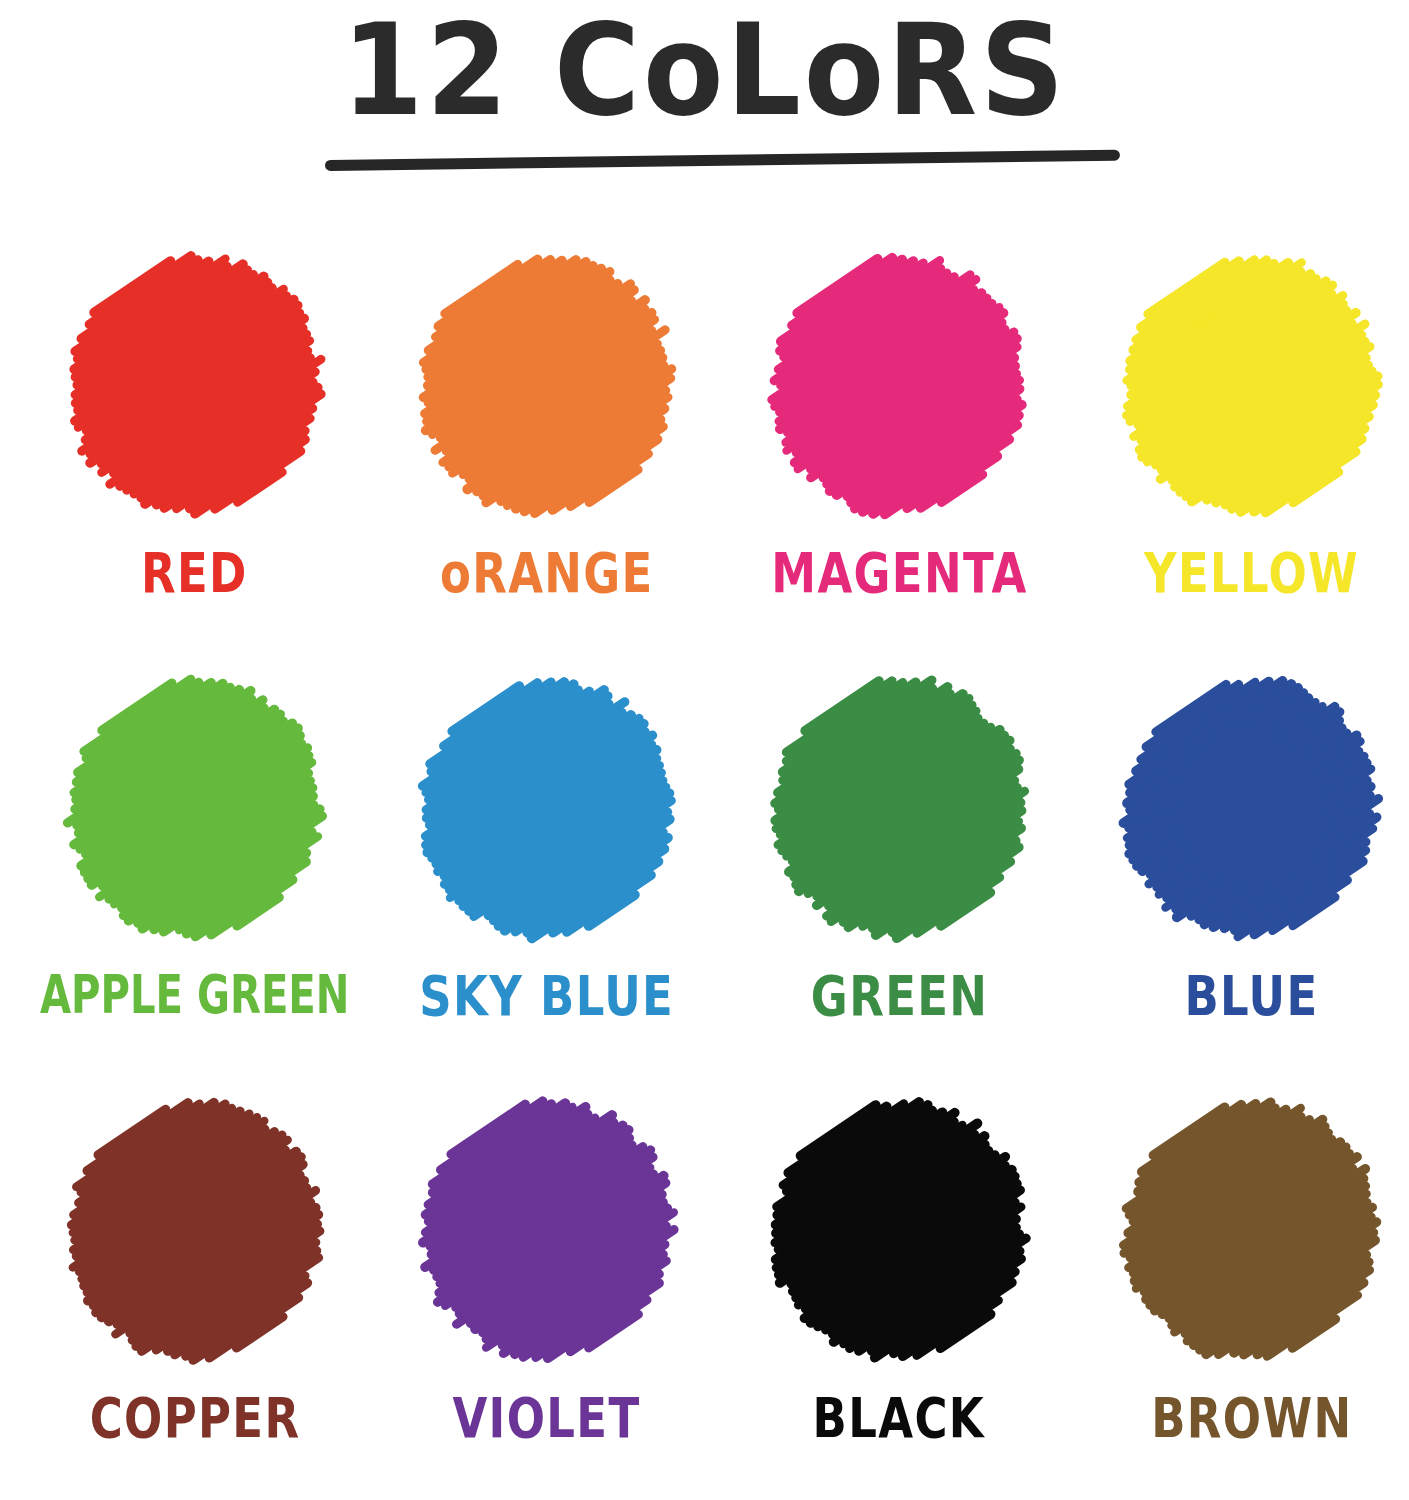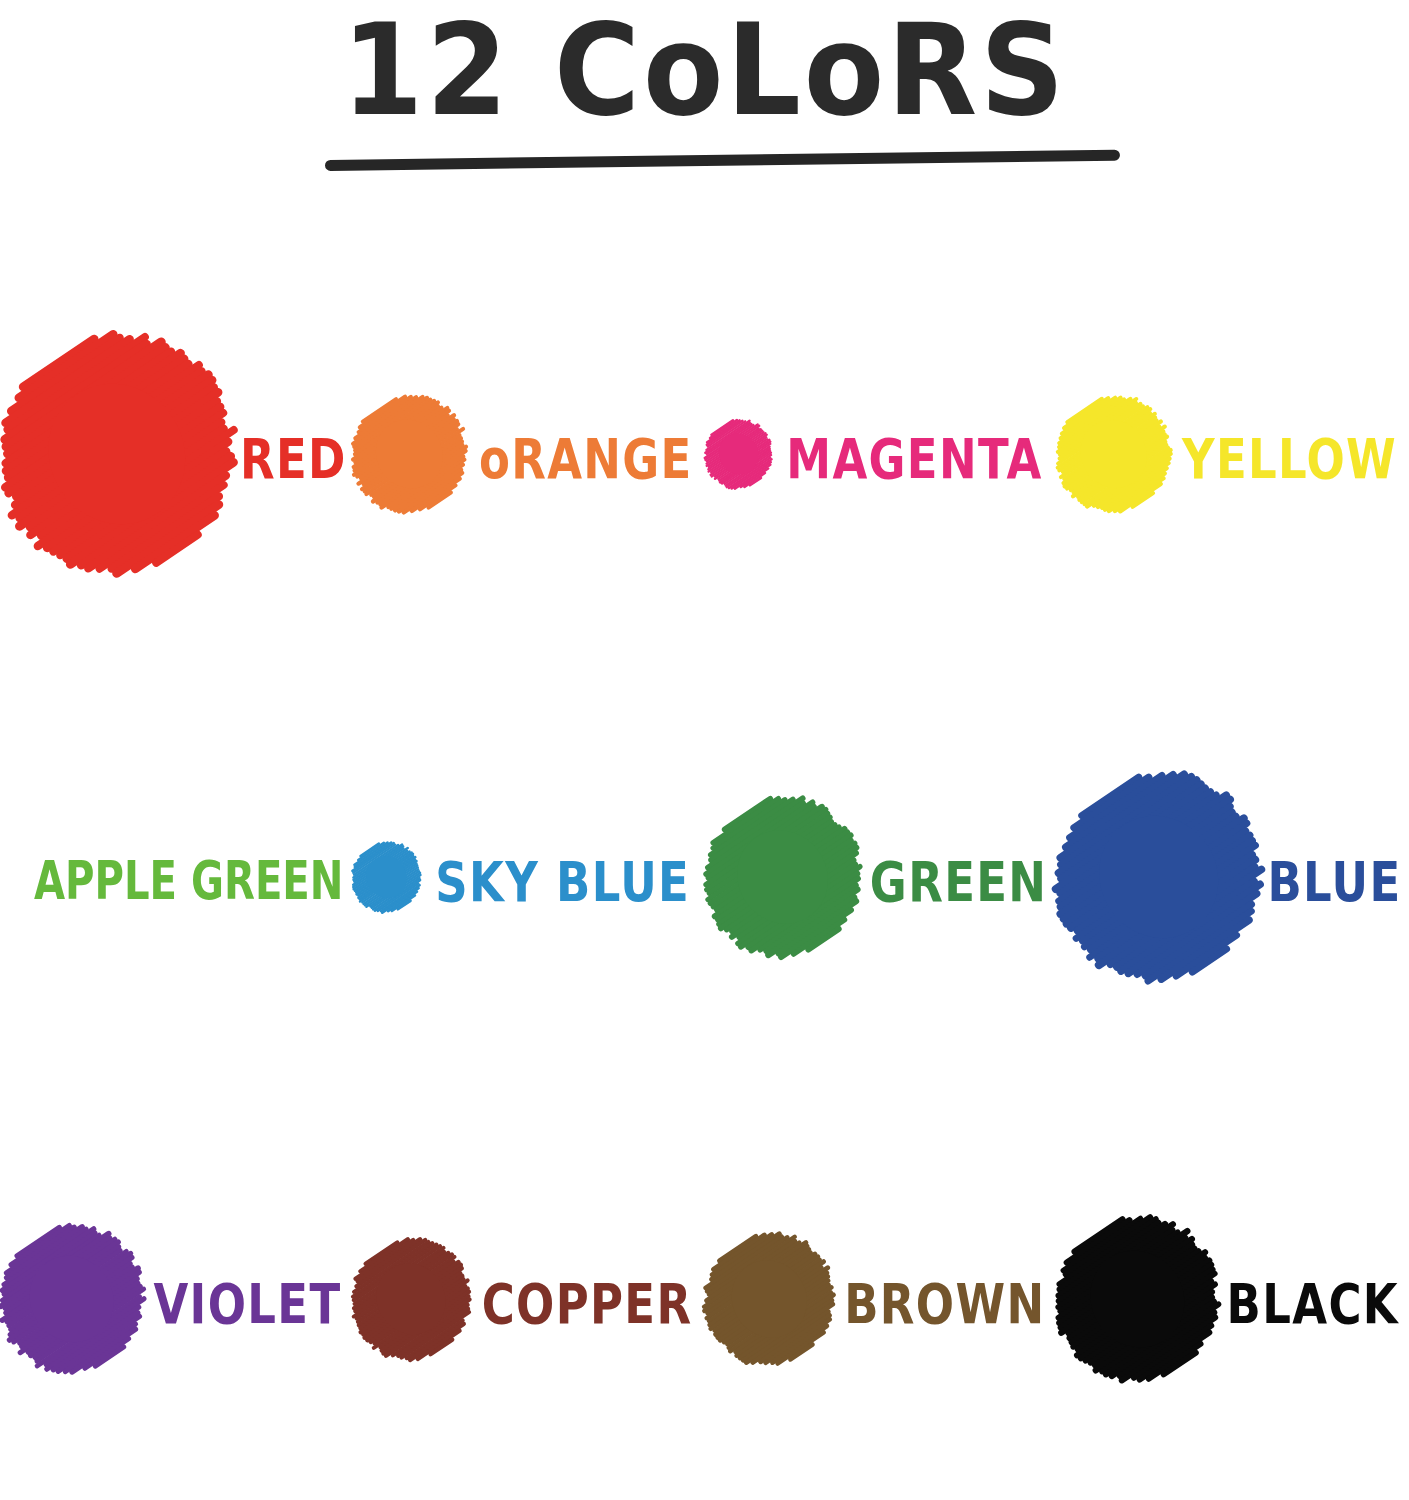--- a/index.html
+++ b/index.html
@@ -58,22 +58,24 @@
     left: 0;
     width: 1409px;
     height: 1268px;
     display: grid;
     grid-template-columns: repeat(4, 352.25px);
     grid-template-rows: repeat(3, 422.6px);
   }
   .swatch-cell {
     position: relative;
     display: flex;
+    flex-direction: column;
     align-items: center;
     justify-content: flex-start;
+    padding-left: 37px;
   }
   .swatch-blob-wrap {
     width: 252px;
     height: 262px;
     margin-top: 22px;
     position: relative;
   }
   .swatch-blob-wrap svg {
     display: block;
     width: 100%;
@@ -456,20 +458,64 @@
             <ellipse cx="126" cy="131" rx="72.00" ry="77.50" fill="#2a4e9b" transform="rotate(-34 126 131)"></ellipse>
           </g>
         </svg>
       </div>
       <div class="swatch-label" style="color: rgb(42, 78, 155);">BLUE</div>
     </div>
     <div class="swatch-cell">
       <div class="swatch-blob-wrap">
         <svg viewBox="0 0 252 262">
           <g>
+            <line x1="29.14" y1="55.81" x2="96.64" y2="10.28" stroke="#7e3228" stroke-width="9.27" stroke-linecap="round"></line>
+            <line x1="18.27" y1="71.83" x2="119.02" y2="3.87" stroke="#7e3228" stroke-width="9.55" stroke-linecap="round"></line>
+            <line x1="7.36" y1="87.87" x2="130.48" y2="4.82" stroke="#7e3228" stroke-width="8.58" stroke-linecap="round"></line>
+            <line x1="12.41" y1="93.15" x2="144.96" y2="3.74" stroke="#7e3228" stroke-width="9.72" stroke-linecap="round"></line>
+            <line x1="9.43" y1="103.84" x2="156.24" y2="4.82" stroke="#7e3228" stroke-width="8.73" stroke-linecap="round"></line>
+            <line x1="4.45" y1="115.89" x2="162.79" y2="9.08" stroke="#7e3228" stroke-width="8.61" stroke-linecap="round"></line>
+            <line x1="2.37" y1="125.97" x2="171.16" y2="12.12" stroke="#7e3228" stroke-width="9.04" stroke-linecap="round"></line>
+            <line x1="3.82" y1="133.68" x2="180.24" y2="14.69" stroke="#7e3228" stroke-width="8.49" stroke-linecap="round"></line>
+            <line x1="5.54" y1="141.21" x2="187.84" y2="18.24" stroke="#7e3228" stroke-width="8.47" stroke-linecap="round"></line>
+            <line x1="4.22" y1="150.78" x2="195.21" y2="21.95" stroke="#7e3228" stroke-width="8.48" stroke-linecap="round"></line>
+            <line x1="7.76" y1="157.08" x2="195.54" y2="30.42" stroke="#7e3228" stroke-width="9.94" stroke-linecap="round"></line>
+            <line x1="3.81" y1="168.43" x2="205.60" y2="32.32" stroke="#7e3228" stroke-width="8.43" stroke-linecap="round"></line>
+            <line x1="10.40" y1="172.67" x2="213.06" y2="35.97" stroke="#7e3228" stroke-width="8.92" stroke-linecap="round"></line>
+            <line x1="12.63" y1="179.84" x2="218.64" y2="40.89" stroke="#7e3228" stroke-width="8.42" stroke-linecap="round"></line>
+            <line x1="14.92" y1="186.99" x2="216.23" y2="51.20" stroke="#7e3228" stroke-width="9.37" stroke-linecap="round"></line>
+            <line x1="18.54" y1="193.23" x2="227.05" y2="52.59" stroke="#7e3228" stroke-width="9.75" stroke-linecap="round"></line>
+            <line x1="18.82" y1="201.73" x2="231.96" y2="57.96" stroke="#7e3228" stroke-width="9.56" stroke-linecap="round"></line>
+            <line x1="24.63" y1="206.49" x2="233.77" y2="65.42" stroke="#7e3228" stroke-width="9.72" stroke-linecap="round"></line>
+            <line x1="26.84" y1="213.69" x2="230.99" y2="75.99" stroke="#7e3228" stroke-width="9.27" stroke-linecap="round"></line>
+            <line x1="32.72" y1="218.41" x2="235.13" y2="81.88" stroke="#7e3228" stroke-width="9.89" stroke-linecap="round"></line>
+            <line x1="39.83" y1="222.29" x2="237.31" y2="89.09" stroke="#7e3228" stroke-width="9.88" stroke-linecap="round"></line>
+            <line x1="48.11" y1="225.40" x2="246.61" y2="91.50" stroke="#7e3228" stroke-width="9.00" stroke-linecap="round"></line>
+            <line x1="46.46" y1="235.19" x2="241.95" y2="103.33" stroke="#7e3228" stroke-width="8.59" stroke-linecap="round"></line>
+            <line x1="61.02" y1="234.06" x2="246.82" y2="108.73" stroke="#7e3228" stroke-width="9.42" stroke-linecap="round"></line>
+            <line x1="63.41" y1="241.13" x2="249.49" y2="115.61" stroke="#7e3228" stroke-width="9.40" stroke-linecap="round"></line>
+            <line x1="67.01" y1="247.39" x2="248.43" y2="125.01" stroke="#7e3228" stroke-width="9.11" stroke-linecap="round"></line>
+            <line x1="72.58" y1="252.31" x2="250.82" y2="132.09" stroke="#7e3228" stroke-width="9.12" stroke-linecap="round"></line>
+            <line x1="87.09" y1="251.21" x2="247.01" y2="143.34" stroke="#7e3228" stroke-width="8.58" stroke-linecap="round"></line>
+            <line x1="99.01" y1="251.85" x2="247.25" y2="151.86" stroke="#7e3228" stroke-width="9.99" stroke-linecap="round"></line>
+            <line x1="105.59" y1="256.10" x2="249.91" y2="158.76" stroke="#7e3228" stroke-width="8.51" stroke-linecap="round"></line>
+            <line x1="116.63" y1="257.34" x2="236.18" y2="176.70" stroke="#7e3228" stroke-width="8.74" stroke-linecap="round"></line>
+            <line x1="124.12" y1="260.97" x2="238.37" y2="183.91" stroke="#7e3228" stroke-width="9.58" stroke-linecap="round"></line>
+            <line x1="140.27" y1="258.76" x2="229.42" y2="198.63" stroke="#7e3228" stroke-width="9.50" stroke-linecap="round"></line>
+            <line x1="167.50" y1="249.08" x2="214.00" y2="217.72" stroke="#7e3228" stroke-width="9.05" stroke-linecap="round"></line>
+            <ellipse cx="126" cy="131" rx="72.00" ry="77.50" fill="#7e3228" transform="rotate(-34 126 131)"></ellipse>
+          </g>
+        </svg>
+      </div>
+      <div class="swatch-label" style="color: rgb(126, 50, 40);">COPPER</div>
+    </div>
+    <div class="swatch-cell">
+      <div class="swatch-blob-wrap">
+        <svg viewBox="0 0 252 262">
+          <g>
             <line x1="29.89" y1="55.30" x2="104.37" y2="5.06" stroke="#6a3596" stroke-width="8.95" stroke-linecap="round"></line>
             <line x1="19.69" y1="70.86" x2="121.75" y2="2.02" stroke="#6a3596" stroke-width="9.35" stroke-linecap="round"></line>
             <line x1="11.48" y1="85.09" x2="130.32" y2="4.93" stroke="#6a3596" stroke-width="9.36" stroke-linecap="round"></line>
             <line x1="11.70" y1="93.63" x2="144.39" y2="4.13" stroke="#6a3596" stroke-width="9.67" stroke-linecap="round"></line>
             <line x1="6.89" y1="105.56" x2="151.46" y2="8.04" stroke="#6a3596" stroke-width="8.53" stroke-linecap="round"></line>
             <line x1="4.53" y1="115.83" x2="164.64" y2="7.83" stroke="#6a3596" stroke-width="9.62" stroke-linecap="round"></line>
             <line x1="7.63" y1="122.42" x2="166.67" y2="15.15" stroke="#6a3596" stroke-width="9.49" stroke-linecap="round"></line>
             <line x1="4.27" y1="133.38" x2="174.06" y2="18.85" stroke="#6a3596" stroke-width="8.70" stroke-linecap="round"></line>
             <line x1="2.01" y1="143.59" x2="191.05" y2="16.08" stroke="#6a3596" stroke-width="9.96" stroke-linecap="round"></line>
             <line x1="9.27" y1="147.38" x2="192.78" y2="23.60" stroke="#6a3596" stroke-width="9.28" stroke-linecap="round"></line>
@@ -500,59 +546,59 @@
             <ellipse cx="126" cy="131" rx="72.00" ry="77.50" fill="#6a3596" transform="rotate(-34 126 131)"></ellipse>
           </g>
         </svg>
       </div>
       <div class="swatch-label" style="color: rgb(106, 53, 150);">VIOLET</div>
     </div>
     <div class="swatch-cell">
       <div class="swatch-blob-wrap">
         <svg viewBox="0 0 252 262">
           <g>
-            <line x1="29.14" y1="55.81" x2="96.64" y2="10.28" stroke="#7e3228" stroke-width="9.27" stroke-linecap="round"></line>
-            <line x1="18.27" y1="71.83" x2="119.02" y2="3.87" stroke="#7e3228" stroke-width="9.55" stroke-linecap="round"></line>
-            <line x1="7.36" y1="87.87" x2="130.48" y2="4.82" stroke="#7e3228" stroke-width="8.58" stroke-linecap="round"></line>
-            <line x1="12.41" y1="93.15" x2="144.96" y2="3.74" stroke="#7e3228" stroke-width="9.72" stroke-linecap="round"></line>
-            <line x1="9.43" y1="103.84" x2="156.24" y2="4.82" stroke="#7e3228" stroke-width="8.73" stroke-linecap="round"></line>
-            <line x1="4.45" y1="115.89" x2="162.79" y2="9.08" stroke="#7e3228" stroke-width="8.61" stroke-linecap="round"></line>
-            <line x1="2.37" y1="125.97" x2="171.16" y2="12.12" stroke="#7e3228" stroke-width="9.04" stroke-linecap="round"></line>
-            <line x1="3.82" y1="133.68" x2="180.24" y2="14.69" stroke="#7e3228" stroke-width="8.49" stroke-linecap="round"></line>
-            <line x1="5.54" y1="141.21" x2="187.84" y2="18.24" stroke="#7e3228" stroke-width="8.47" stroke-linecap="round"></line>
-            <line x1="4.22" y1="150.78" x2="195.21" y2="21.95" stroke="#7e3228" stroke-width="8.48" stroke-linecap="round"></line>
-            <line x1="7.76" y1="157.08" x2="195.54" y2="30.42" stroke="#7e3228" stroke-width="9.94" stroke-linecap="round"></line>
-            <line x1="3.81" y1="168.43" x2="205.60" y2="32.32" stroke="#7e3228" stroke-width="8.43" stroke-linecap="round"></line>
-            <line x1="10.40" y1="172.67" x2="213.06" y2="35.97" stroke="#7e3228" stroke-width="8.92" stroke-linecap="round"></line>
-            <line x1="12.63" y1="179.84" x2="218.64" y2="40.89" stroke="#7e3228" stroke-width="8.42" stroke-linecap="round"></line>
-            <line x1="14.92" y1="186.99" x2="216.23" y2="51.20" stroke="#7e3228" stroke-width="9.37" stroke-linecap="round"></line>
-            <line x1="18.54" y1="193.23" x2="227.05" y2="52.59" stroke="#7e3228" stroke-width="9.75" stroke-linecap="round"></line>
-            <line x1="18.82" y1="201.73" x2="231.96" y2="57.96" stroke="#7e3228" stroke-width="9.56" stroke-linecap="round"></line>
-            <line x1="24.63" y1="206.49" x2="233.77" y2="65.42" stroke="#7e3228" stroke-width="9.72" stroke-linecap="round"></line>
-            <line x1="26.84" y1="213.69" x2="230.99" y2="75.99" stroke="#7e3228" stroke-width="9.27" stroke-linecap="round"></line>
-            <line x1="32.72" y1="218.41" x2="235.13" y2="81.88" stroke="#7e3228" stroke-width="9.89" stroke-linecap="round"></line>
-            <line x1="39.83" y1="222.29" x2="237.31" y2="89.09" stroke="#7e3228" stroke-width="9.88" stroke-linecap="round"></line>
-            <line x1="48.11" y1="225.40" x2="246.61" y2="91.50" stroke="#7e3228" stroke-width="9.00" stroke-linecap="round"></line>
-            <line x1="46.46" y1="235.19" x2="241.95" y2="103.33" stroke="#7e3228" stroke-width="8.59" stroke-linecap="round"></line>
-            <line x1="61.02" y1="234.06" x2="246.82" y2="108.73" stroke="#7e3228" stroke-width="9.42" stroke-linecap="round"></line>
-            <line x1="63.41" y1="241.13" x2="249.49" y2="115.61" stroke="#7e3228" stroke-width="9.40" stroke-linecap="round"></line>
-            <line x1="67.01" y1="247.39" x2="248.43" y2="125.01" stroke="#7e3228" stroke-width="9.11" stroke-linecap="round"></line>
-            <line x1="72.58" y1="252.31" x2="250.82" y2="132.09" stroke="#7e3228" stroke-width="9.12" stroke-linecap="round"></line>
-            <line x1="87.09" y1="251.21" x2="247.01" y2="143.34" stroke="#7e3228" stroke-width="8.58" stroke-linecap="round"></line>
-            <line x1="99.01" y1="251.85" x2="247.25" y2="151.86" stroke="#7e3228" stroke-width="9.99" stroke-linecap="round"></line>
-            <line x1="105.59" y1="256.10" x2="249.91" y2="158.76" stroke="#7e3228" stroke-width="8.51" stroke-linecap="round"></line>
-            <line x1="116.63" y1="257.34" x2="236.18" y2="176.70" stroke="#7e3228" stroke-width="8.74" stroke-linecap="round"></line>
-            <line x1="124.12" y1="260.97" x2="238.37" y2="183.91" stroke="#7e3228" stroke-width="9.58" stroke-linecap="round"></line>
-            <line x1="140.27" y1="258.76" x2="229.42" y2="198.63" stroke="#7e3228" stroke-width="9.50" stroke-linecap="round"></line>
-            <line x1="167.50" y1="249.08" x2="214.00" y2="217.72" stroke="#7e3228" stroke-width="9.05" stroke-linecap="round"></line>
-            <ellipse cx="126" cy="131" rx="72.00" ry="77.50" fill="#7e3228" transform="rotate(-34 126 131)"></ellipse>
-          </g>
-        </svg>
-      </div>
-      <div class="swatch-label" style="color: rgb(126, 50, 40);">COPPER</div>
+            <line x1="27.66" y1="56.81" x2="102.75" y2="6.16" stroke="#0a0a0a" stroke-width="9.93" stroke-linecap="round"></line>
+            <line x1="15.41" y1="73.76" x2="113.55" y2="7.56" stroke="#0a0a0a" stroke-width="9.94" stroke-linecap="round"></line>
+            <line x1="9.90" y1="86.16" x2="130.81" y2="4.60" stroke="#0a0a0a" stroke-width="8.63" stroke-linecap="round"></line>
+            <line x1="13.82" y1="92.20" x2="146.11" y2="2.96" stroke="#0a0a0a" stroke-width="9.80" stroke-linecap="round"></line>
+            <line x1="3.74" y1="107.68" x2="155.03" y2="5.64" stroke="#0a0a0a" stroke-width="9.11" stroke-linecap="round"></line>
+            <line x1="4.27" y1="116.01" x2="159.09" y2="11.58" stroke="#0a0a0a" stroke-width="9.80" stroke-linecap="round"></line>
+            <line x1="2.62" y1="125.80" x2="169.36" y2="13.33" stroke="#0a0a0a" stroke-width="9.74" stroke-linecap="round"></line>
+            <line x1="2.93" y1="134.28" x2="181.80" y2="13.63" stroke="#0a0a0a" stroke-width="9.66" stroke-linecap="round"></line>
+            <line x1="1.82" y1="143.72" x2="181.42" y2="22.58" stroke="#0a0a0a" stroke-width="8.69" stroke-linecap="round"></line>
+            <line x1="4.90" y1="150.32" x2="189.31" y2="25.94" stroke="#0a0a0a" stroke-width="8.46" stroke-linecap="round"></line>
+            <line x1="2.71" y1="160.49" x2="204.45" y2="24.41" stroke="#0a0a0a" stroke-width="9.85" stroke-linecap="round"></line>
+            <line x1="3.34" y1="168.74" x2="201.39" y2="35.16" stroke="#0a0a0a" stroke-width="9.23" stroke-linecap="round"></line>
+            <line x1="5.89" y1="175.71" x2="211.53" y2="37.00" stroke="#0a0a0a" stroke-width="9.88" stroke-linecap="round"></line>
+            <line x1="6.80" y1="183.78" x2="211.71" y2="45.56" stroke="#0a0a0a" stroke-width="9.92" stroke-linecap="round"></line>
+            <line x1="18.14" y1="184.81" x2="215.54" y2="51.67" stroke="#0a0a0a" stroke-width="9.49" stroke-linecap="round"></line>
+            <line x1="19.79" y1="192.39" x2="221.85" y2="56.09" stroke="#0a0a0a" stroke-width="9.68" stroke-linecap="round"></line>
+            <line x1="23.02" y1="198.90" x2="232.33" y2="57.71" stroke="#0a0a0a" stroke-width="9.51" stroke-linecap="round"></line>
+            <line x1="25.43" y1="205.95" x2="232.27" y2="66.44" stroke="#0a0a0a" stroke-width="9.03" stroke-linecap="round"></line>
+            <line x1="32.74" y1="209.71" x2="238.78" y2="70.73" stroke="#0a0a0a" stroke-width="9.88" stroke-linecap="round"></line>
+            <line x1="31.51" y1="219.22" x2="241.77" y2="77.40" stroke="#0a0a0a" stroke-width="9.73" stroke-linecap="round"></line>
+            <line x1="37.64" y1="223.77" x2="243.71" y2="84.77" stroke="#0a0a0a" stroke-width="9.98" stroke-linecap="round"></line>
+            <line x1="44.94" y1="227.53" x2="247.17" y2="91.13" stroke="#0a0a0a" stroke-width="9.54" stroke-linecap="round"></line>
+            <line x1="52.65" y1="231.02" x2="242.13" y2="103.21" stroke="#0a0a0a" stroke-width="9.12" stroke-linecap="round"></line>
+            <line x1="59.38" y1="235.16" x2="248.03" y2="107.91" stroke="#0a0a0a" stroke-width="8.88" stroke-linecap="round"></line>
+            <line x1="60.66" y1="242.98" x2="243.03" y2="119.98" stroke="#0a0a0a" stroke-width="9.68" stroke-linecap="round"></line>
+            <line x1="70.65" y1="244.93" x2="243.47" y2="128.36" stroke="#0a0a0a" stroke-width="8.84" stroke-linecap="round"></line>
+            <line x1="76.62" y1="249.58" x2="246.49" y2="135.01" stroke="#0a0a0a" stroke-width="9.00" stroke-linecap="round"></line>
+            <line x1="85.77" y1="252.10" x2="253.12" y2="139.22" stroke="#0a0a0a" stroke-width="9.25" stroke-linecap="round"></line>
+            <line x1="98.64" y1="252.11" x2="246.84" y2="152.14" stroke="#0a0a0a" stroke-width="9.31" stroke-linecap="round"></line>
+            <line x1="101.61" y1="258.79" x2="248.20" y2="159.91" stroke="#0a0a0a" stroke-width="9.41" stroke-linecap="round"></line>
+            <line x1="120.56" y1="254.69" x2="242.18" y2="172.65" stroke="#0a0a0a" stroke-width="9.03" stroke-linecap="round"></line>
+            <line x1="129.71" y1="257.20" x2="238.91" y2="183.55" stroke="#0a0a0a" stroke-width="9.57" stroke-linecap="round"></line>
+            <line x1="143.81" y1="256.38" x2="225.36" y2="201.37" stroke="#0a0a0a" stroke-width="8.99" stroke-linecap="round"></line>
+            <line x1="167.29" y1="249.22" x2="217.73" y2="215.20" stroke="#0a0a0a" stroke-width="9.51" stroke-linecap="round"></line>
+            <ellipse cx="126" cy="131" rx="72.00" ry="77.50" fill="#0a0a0a" transform="rotate(-34 126 131)"></ellipse>
+          </g>
+        </svg>
+      </div>
+      <div class="swatch-label" style="color: rgb(10, 10, 10);">BLACK</div>
     </div>
     <div class="swatch-cell">
       <div class="swatch-blob-wrap">
         <svg viewBox="0 0 252 262">
           <g>
             <line x1="28.40" y1="56.31" x2="99.70" y2="8.22" stroke="#74552c" stroke-width="9.60" stroke-linecap="round"></line>
             <line x1="16.84" y1="72.79" x2="116.29" y2="5.71" stroke="#74552c" stroke-width="9.74" stroke-linecap="round"></line>
             <line x1="14.02" y1="83.38" x2="130.65" y2="4.71" stroke="#74552c" stroke-width="9.41" stroke-linecap="round"></line>
             <line x1="13.11" y1="92.67" x2="145.54" y2="3.35" stroke="#74552c" stroke-width="9.76" stroke-linecap="round"></line>
             <line x1="1.19" y1="109.40" x2="150.24" y2="8.86" stroke="#74552c" stroke-width="8.92" stroke-linecap="round"></line>
@@ -584,57 +630,13 @@
             <line x1="118.60" y1="256.01" x2="244.57" y2="171.04" stroke="#74552c" stroke-width="8.89" stroke-linecap="round"></line>
             <line x1="132.30" y1="255.45" x2="238.64" y2="183.73" stroke="#74552c" stroke-width="9.58" stroke-linecap="round"></line>
             <line x1="142.04" y1="257.57" x2="232.78" y2="196.37" stroke="#74552c" stroke-width="8.45" stroke-linecap="round"></line>
             <line x1="167.39" y1="249.15" x2="210.48" y2="220.09" stroke="#74552c" stroke-width="9.28" stroke-linecap="round"></line>
             <ellipse cx="126" cy="131" rx="72.00" ry="77.50" fill="#74552c" transform="rotate(-34 126 131)"></ellipse>
           </g>
         </svg>
       </div>
       <div class="swatch-label" style="color: rgb(116, 85, 44);">BROWN</div>
     </div>
-    <div class="swatch-cell">
-      <div class="swatch-blob-wrap">
-        <svg viewBox="0 0 252 262">
-          <g>
-            <line x1="27.66" y1="56.81" x2="102.75" y2="6.16" stroke="#0a0a0a" stroke-width="9.93" stroke-linecap="round"></line>
-            <line x1="15.41" y1="73.76" x2="113.55" y2="7.56" stroke="#0a0a0a" stroke-width="9.94" stroke-linecap="round"></line>
-            <line x1="9.90" y1="86.16" x2="130.81" y2="4.60" stroke="#0a0a0a" stroke-width="8.63" stroke-linecap="round"></line>
-            <line x1="13.82" y1="92.20" x2="146.11" y2="2.96" stroke="#0a0a0a" stroke-width="9.80" stroke-linecap="round"></line>
-            <line x1="3.74" y1="107.68" x2="155.03" y2="5.64" stroke="#0a0a0a" stroke-width="9.11" stroke-linecap="round"></line>
-            <line x1="4.27" y1="116.01" x2="159.09" y2="11.58" stroke="#0a0a0a" stroke-width="9.80" stroke-linecap="round"></line>
-            <line x1="2.62" y1="125.80" x2="169.36" y2="13.33" stroke="#0a0a0a" stroke-width="9.74" stroke-linecap="round"></line>
-            <line x1="2.93" y1="134.28" x2="181.80" y2="13.63" stroke="#0a0a0a" stroke-width="9.66" stroke-linecap="round"></line>
-            <line x1="1.82" y1="143.72" x2="181.42" y2="22.58" stroke="#0a0a0a" stroke-width="8.69" stroke-linecap="round"></line>
-            <line x1="4.90" y1="150.32" x2="189.31" y2="25.94" stroke="#0a0a0a" stroke-width="8.46" stroke-linecap="round"></line>
-            <line x1="2.71" y1="160.49" x2="204.45" y2="24.41" stroke="#0a0a0a" stroke-width="9.85" stroke-linecap="round"></line>
-            <line x1="3.34" y1="168.74" x2="201.39" y2="35.16" stroke="#0a0a0a" stroke-width="9.23" stroke-linecap="round"></line>
-            <line x1="5.89" y1="175.71" x2="211.53" y2="37.00" stroke="#0a0a0a" stroke-width="9.88" stroke-linecap="round"></line>
-            <line x1="6.80" y1="183.78" x2="211.71" y2="45.56" stroke="#0a0a0a" stroke-width="9.92" stroke-linecap="round"></line>
-            <line x1="18.14" y1="184.81" x2="215.54" y2="51.67" stroke="#0a0a0a" stroke-width="9.49" stroke-linecap="round"></line>
-            <line x1="19.79" y1="192.39" x2="221.85" y2="56.09" stroke="#0a0a0a" stroke-width="9.68" stroke-linecap="round"></line>
-            <line x1="23.02" y1="198.90" x2="232.33" y2="57.71" stroke="#0a0a0a" stroke-width="9.51" stroke-linecap="round"></line>
-            <line x1="25.43" y1="205.95" x2="232.27" y2="66.44" stroke="#0a0a0a" stroke-width="9.03" stroke-linecap="round"></line>
-            <line x1="32.74" y1="209.71" x2="238.78" y2="70.73" stroke="#0a0a0a" stroke-width="9.88" stroke-linecap="round"></line>
-            <line x1="31.51" y1="219.22" x2="241.77" y2="77.40" stroke="#0a0a0a" stroke-width="9.73" stroke-linecap="round"></line>
-            <line x1="37.64" y1="223.77" x2="243.71" y2="84.77" stroke="#0a0a0a" stroke-width="9.98" stroke-linecap="round"></line>
-            <line x1="44.94" y1="227.53" x2="247.17" y2="91.13" stroke="#0a0a0a" stroke-width="9.54" stroke-linecap="round"></line>
-            <line x1="52.65" y1="231.02" x2="242.13" y2="103.21" stroke="#0a0a0a" stroke-width="9.12" stroke-linecap="round"></line>
-            <line x1="59.38" y1="235.16" x2="248.03" y2="107.91" stroke="#0a0a0a" stroke-width="8.88" stroke-linecap="round"></line>
-            <line x1="60.66" y1="242.98" x2="243.03" y2="119.98" stroke="#0a0a0a" stroke-width="9.68" stroke-linecap="round"></line>
-            <line x1="70.65" y1="244.93" x2="243.47" y2="128.36" stroke="#0a0a0a" stroke-width="8.84" stroke-linecap="round"></line>
-            <line x1="76.62" y1="249.58" x2="246.49" y2="135.01" stroke="#0a0a0a" stroke-width="9.00" stroke-linecap="round"></line>
-            <line x1="85.77" y1="252.10" x2="253.12" y2="139.22" stroke="#0a0a0a" stroke-width="9.25" stroke-linecap="round"></line>
-            <line x1="98.64" y1="252.11" x2="246.84" y2="152.14" stroke="#0a0a0a" stroke-width="9.31" stroke-linecap="round"></line>
-            <line x1="101.61" y1="258.79" x2="248.20" y2="159.91" stroke="#0a0a0a" stroke-width="9.41" stroke-linecap="round"></line>
-            <line x1="120.56" y1="254.69" x2="242.18" y2="172.65" stroke="#0a0a0a" stroke-width="9.03" stroke-linecap="round"></line>
-            <line x1="129.71" y1="257.20" x2="238.91" y2="183.55" stroke="#0a0a0a" stroke-width="9.57" stroke-linecap="round"></line>
-            <line x1="143.81" y1="256.38" x2="225.36" y2="201.37" stroke="#0a0a0a" stroke-width="8.99" stroke-linecap="round"></line>
-            <line x1="167.29" y1="249.22" x2="217.73" y2="215.20" stroke="#0a0a0a" stroke-width="9.51" stroke-linecap="round"></line>
-            <ellipse cx="126" cy="131" rx="72.00" ry="77.50" fill="#0a0a0a" transform="rotate(-34 126 131)"></ellipse>
-          </g>
-        </svg>
-      </div>
-      <div class="swatch-label" style="color: rgb(10, 10, 10);">BLACK</div>
-    </div>
   </div>
 
 </body></html>

